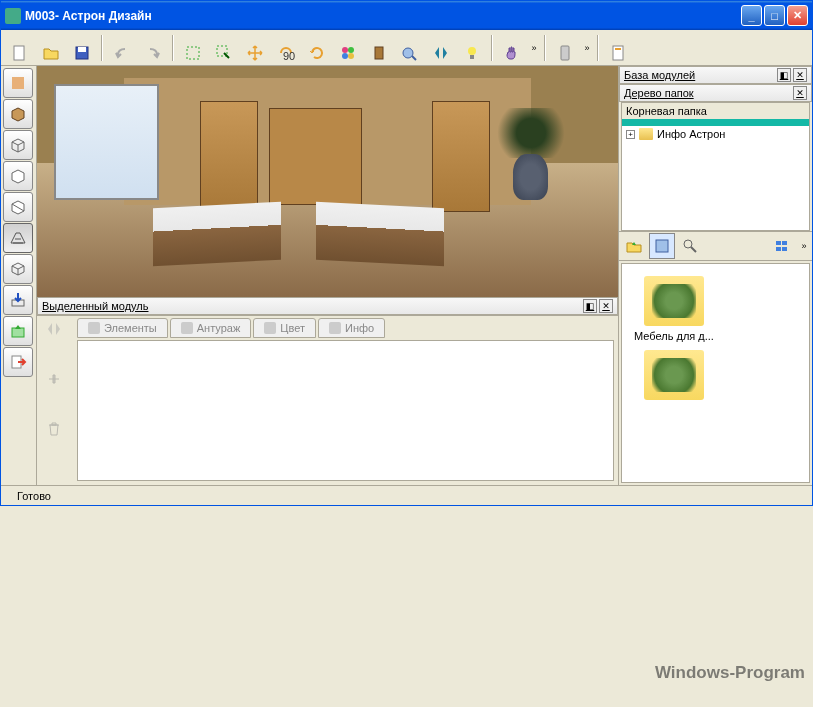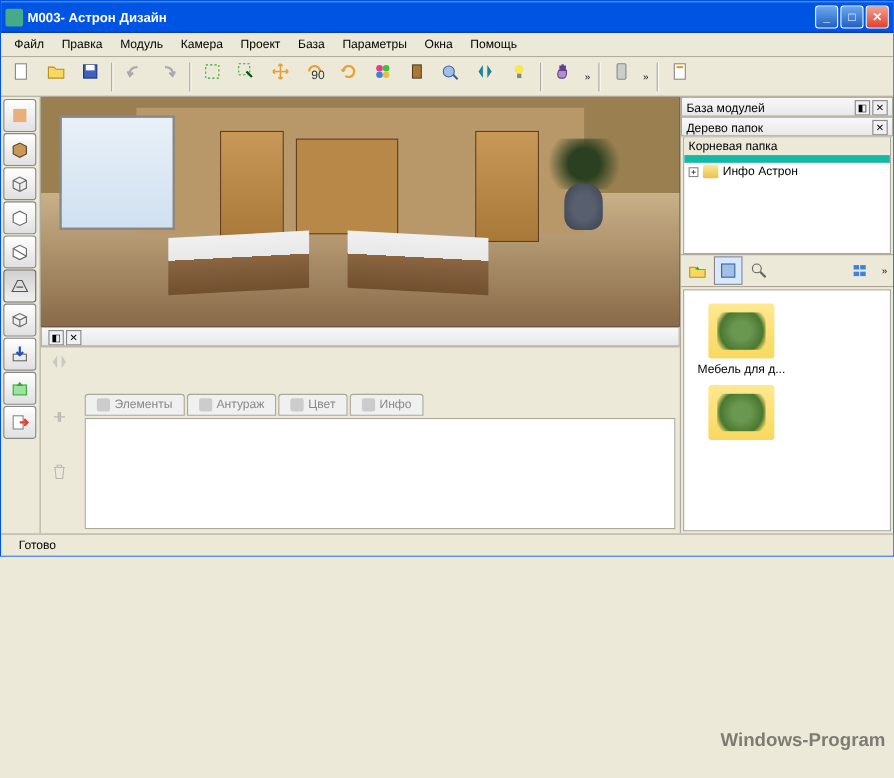--- a/index.html
+++ b/index.html
@@ -12,21 +12,21 @@
 .titlebar-text { flex: 1; font-weight: bold; font-size: 12px; }
 .titlebar-buttons { display: flex; gap: 2px; }
 .titlebar-btn { width: 21px; height: 21px; border: 1px solid #fff; border-radius: 3px; display: flex; align-items: center; justify-content: center; color: white; font-weight: bold; cursor: pointer; }
 .titlebar-btn.close { background: linear-gradient(to bottom, #f5a090, #e04030); }
 .titlebar-btn.minmax { background: linear-gradient(to bottom, #6aa8f0, #2060c0); }
 
 .menubar { height: 22px; background: #ece9d8; display: flex; align-items: center; padding: 0 4px; border-bottom: 1px solid #aca899; }
 .menu-item { padding: 2px 8px; cursor: pointer; }
 
 .toolbar { height: 36px; background: #ece9d8; border-bottom: 1px solid #aca899; display: flex; align-items: center; padding: 2px 4px; gap: 1px; }
-.toolbar-btn { width: 30px; height: 30px; border: 1px solid transparent; border-radius: 3px; display: flex; align-items: flex-start; justify-content: center; cursor: pointer; }
+.toolbar-btn { width: 30px; height: 30px; border: 1px solid transparent; border-radius: 3px; display: flex; align-items: flex-end; justify-content: center; cursor: pointer; }
 .toolbar-sep { width: 2px; height: 26px; border-left: 1px solid #aca899; border-right: 1px solid #fff; margin: 0 3px; }
 .toolbar-more { width: 12px; display: flex; align-items: center; justify-content: center; font-size: 9px; cursor: pointer; }
 
 .main-area { flex: 1; display: flex; overflow: hidden; }
 
 .left-tools { width: 36px; background: #ece9d8; border-right: 1px solid #aca899; display: flex; flex-direction: column; padding: 2px; gap: 1px; }
 .left-tool { width: 30px; height: 30px; border: 1px solid #888; border-radius: 3px; background: linear-gradient(to bottom, #fff, #e0e0e0); display: flex; align-items: center; justify-content: center; cursor: pointer; }
 .left-tool.pressed { background: linear-gradient(to bottom, #d0d0d0, #f0f0f0); border-color: #666; }
 
 .center-col { flex: 1; display: flex; flex-direction: column; overflow: hidden; }
@@ -37,29 +37,29 @@
 .scene-bed { position: absolute; background: linear-gradient(to bottom, #f0f0f0 0%, #e8e8e8 40%, #8a6540 40%, #705030 100%); }
 .scene-bed.b1 { left: 20%; top: 60%; width: 22%; height: 25%; transform: skewY(-3deg); }
 .scene-bed.b2 { left: 48%; top: 60%; width: 22%; height: 25%; transform: skewY(3deg); }
 .scene-cabinet { position: absolute; top: 15%; width: 10%; height: 48%; background: linear-gradient(to bottom, #c89858 0%, #a87838 100%); border: 1px solid #604020; }
 .scene-cabinet.c1 { left: 28%; }
 .scene-cabinet.c2 { right: 22%; }
 .scene-shelf { position: absolute; left: 40%; top: 18%; width: 16%; height: 42%; background: #b88848; border: 1px solid #604020; }
 .scene-vase { position: absolute; right: 12%; top: 38%; width: 6%; height: 20%; background: radial-gradient(ellipse, #586070 40%, #384050 100%); border-radius: 40% 40% 30% 30%; }
 .scene-plant { position: absolute; right: 8%; top: 18%; width: 14%; height: 22%; background: radial-gradient(circle, #2a4020 30%, transparent 70%); }
 
-.panel-header { height: 18px; background: linear-gradient(to bottom, #f8f8f8, #e8e8e8); border: 1px solid #aca899; display: flex; align-items: flex-end; padding: 0 4px; }
+.panel-header { height: 18px; background: linear-gradient(to bottom, #f8f8f8, #e8e8e8); border: 1px solid #aca899; display: flex; align-items: center; padding: 0 4px; text-decoration: underline; }
 .panel-header-text { flex: 1; }
 .panel-header-btn { width: 14px; height: 14px; border: 1px solid #888; background: #f0f0f0; margin-left: 2px; font-size: 9px; display: flex; align-items: center; justify-content: center; cursor: pointer; }
 
 .bottom-panel { height: 170px; display: flex; border-top: 1px solid #aca899; }
 .bp-left { width: 36px; background: #ece9d8; display: flex; flex-direction: column; align-items: center; padding: 4px 0; gap: 30px; }
 .bp-icon { width: 20px; height: 20px; opacity: 0.5; }
 .bp-content { flex: 1; background: #ece9d8; display: flex; flex-direction: column; }
-.bp-tabs { height: 24px; display: flex; align-items: flex-start; padding: 2px 4px; gap: 2px; margin-top: 40px; }
+.bp-tabs { height: 24px; display: flex; align-items: flex-start; padding: 2px 4px; gap: 2px; }
 .bp-tab { padding: 3px 10px; border: 1px solid #aca899; border-radius: 3px 3px 0 0; background: #f0f0f0; display: flex; align-items: center; gap: 4px; cursor: pointer; color: #888; }
 .bp-tab-icon { width: 12px; height: 12px; background: #ccc; border-radius: 2px; }
 .bp-body { flex: 1; background: white; border: 1px solid #aca899; margin: 0 4px 4px 4px; }
 
 .right-col { width: 194px; background: #ece9d8; border-left: 1px solid #aca899; display: flex; flex-direction: column; }
 .tree-area { flex: 1; background: white; border: 1px solid #aca899; margin: 0 2px; overflow: auto; }
 .tree-header { background: #ece9d8; border-bottom: 7px solid #14b8a6; padding: 2px 4px; }
 .tree-item { padding: 2px 4px 2px 18px; display: flex; align-items: center; gap: 4px; }
 .tree-expand { width: 9px; height: 9px; border: 1px solid #888; background: white; font-size: 8px; line-height: 7px; text-align: center; margin-left: -14px; cursor: pointer; }
 .tree-folder { width: 14px; height: 12px; background: linear-gradient(to bottom, #ffe890, #e8c050); border-radius: 1px; }
@@ -86,31 +86,20 @@
   <div class="titlebar">
     <div class="titlebar-icon"></div>
     <div class="titlebar-text">М003- Астрон Дизайн</div>
     <div class="titlebar-buttons">
       <div class="titlebar-btn minmax">_</div>
       <div class="titlebar-btn minmax">□</div>
       <div class="titlebar-btn close">✕</div>
     </div>
   </div>
 
-  <div class="menubar">
-    <div class="menu-item">Файл</div>
-    <div class="menu-item">Правка</div>
-    <div class="menu-item">Модуль</div>
-    <div class="menu-item">Камера</div>
-    <div class="menu-item">Проект</div>
-    <div class="menu-item">База</div>
-    <div class="menu-item">Параметры</div>
-    <div class="menu-item">Окна</div>
-    <div class="menu-item">Помощь</div>
-  </div>
 
   <div class="toolbar">
     <div class="toolbar-btn">
         <svg viewBox="0 0 18 18">
           <rect x="3" y="2" width="10" height="14" fill="#fff" stroke="#888"></rect>
         </svg>
       </div>
     <div class="toolbar-btn">
         <svg viewBox="0 0 18 18">
           <path d="M2 5h5l2 2h7v8H2z" fill="#f8d860" stroke="#b89020"></path>
@@ -282,20 +271,21 @@
           <div class="scene-cabinet c2"></div>
           <div class="scene-shelf"></div>
           <div class="scene-plant"></div>
           <div class="scene-vase"></div>
           <div class="scene-bed b1"></div>
           <div class="scene-bed b2"></div>
         </div>
       </div>
 
       <div class="panel-header">
+        <span class="panel-header-text">Выделенный модуль</span>
         <span class="panel-header-btn">◧</span>
         <span class="panel-header-btn">✕</span>
       </div>
 
       <div class="bottom-panel">
         <div class="bp-left">
           <div class="bp-icon"><svg viewBox="0 0 18 18">
                 <path d="M7 3v12l-4-6zM11 3v12l4-6z" fill="#aaa"></path>
               </svg></div>
           <div class="bp-icon"><svg viewBox="0 0 18 18">

